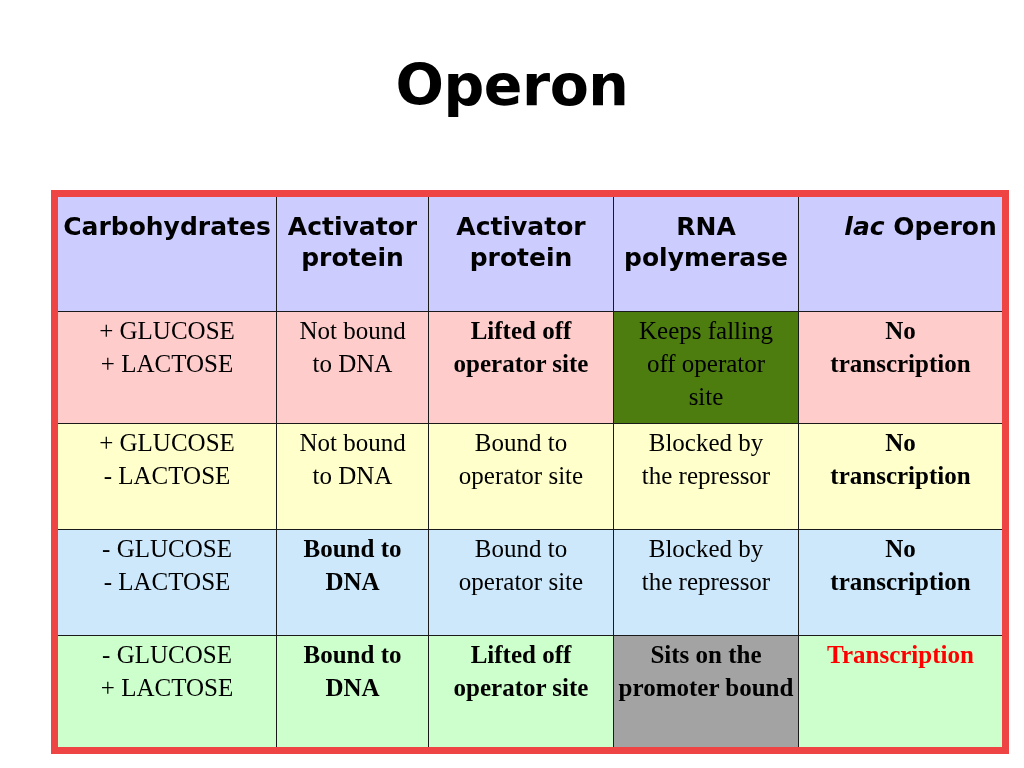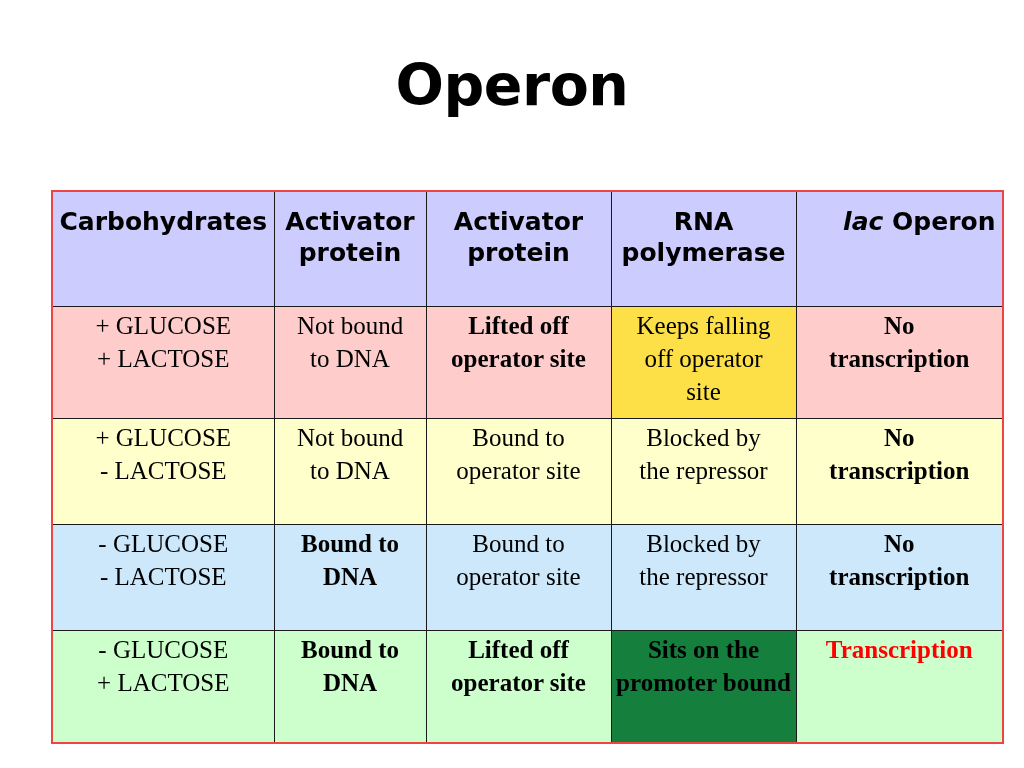--- a/index.html
+++ b/index.html
@@ -45,21 +45,21 @@
     top: 190px;
     width: 951px;
     height: 520px;
   }
 
   table.summary-table {
     width: 951px;
     height: 520px;
     border-collapse: collapse;
     table-layout: fixed;
-    border: 2px solid #ef4444;
+    border: 7px solid #ef4444;
   }
 
   table.summary-table td,
   table.summary-table th {
     border: 1px solid #1a1a1a;
     padding: 2px 4px;
     text-align: center;
     color: #000000;
   }
 
@@ -146,21 +146,21 @@
               <span class="cell-line">+ LACTOSE</span>
             </td>
           <td style="background: rgb(255, 204, 204);">
               <span class="cell-line">Not bound</span>
               <span class="cell-line">to DNA</span>
             </td>
           <td class="bold" style="background: rgb(255, 204, 204);">
               <span class="cell-line">Lifted off</span>
               <span class="cell-line">operator site</span>
             </td>
-          <td style="background: #fde047;">
+          <td style="background: #4d7c0f;">
               <span class="cell-line">Keeps falling</span>
               <span class="cell-line">off operator</span>
               <span class="cell-line">site</span>
             </td>
           <td class="bold" style="background: rgb(255, 204, 204);">
               <span class="cell-line">No</span>
               <span class="cell-line">transcription</span>
             </td>
         </tr>
         <tr class="r1" style="background: rgb(255, 255, 204);">
@@ -213,21 +213,21 @@
               <span class="cell-line">+ LACTOSE</span>
             </td>
           <td class="bold" style="background: rgb(204, 255, 204);">
               <span class="cell-line">Bound to</span>
               <span class="cell-line">DNA</span>
             </td>
           <td class="bold" style="background: rgb(204, 255, 204);">
               <span class="cell-line">Lifted off</span>
               <span class="cell-line">operator site</span>
             </td>
-          <td class="bold" style="background: #15803d;">
+          <td class="bold" style="background: #a3a3a3;">
               <span class="cell-line">Sits on the</span>
               <span class="cell-line">promoter bound</span>
             </td>
           <td class="bold" style="background: rgb(204, 255, 204); color: rgb(255, 0, 0);">
               <span class="cell-line">Transcription</span>
             </td>
         </tr>
       </tbody>
     </table>
   </div>

